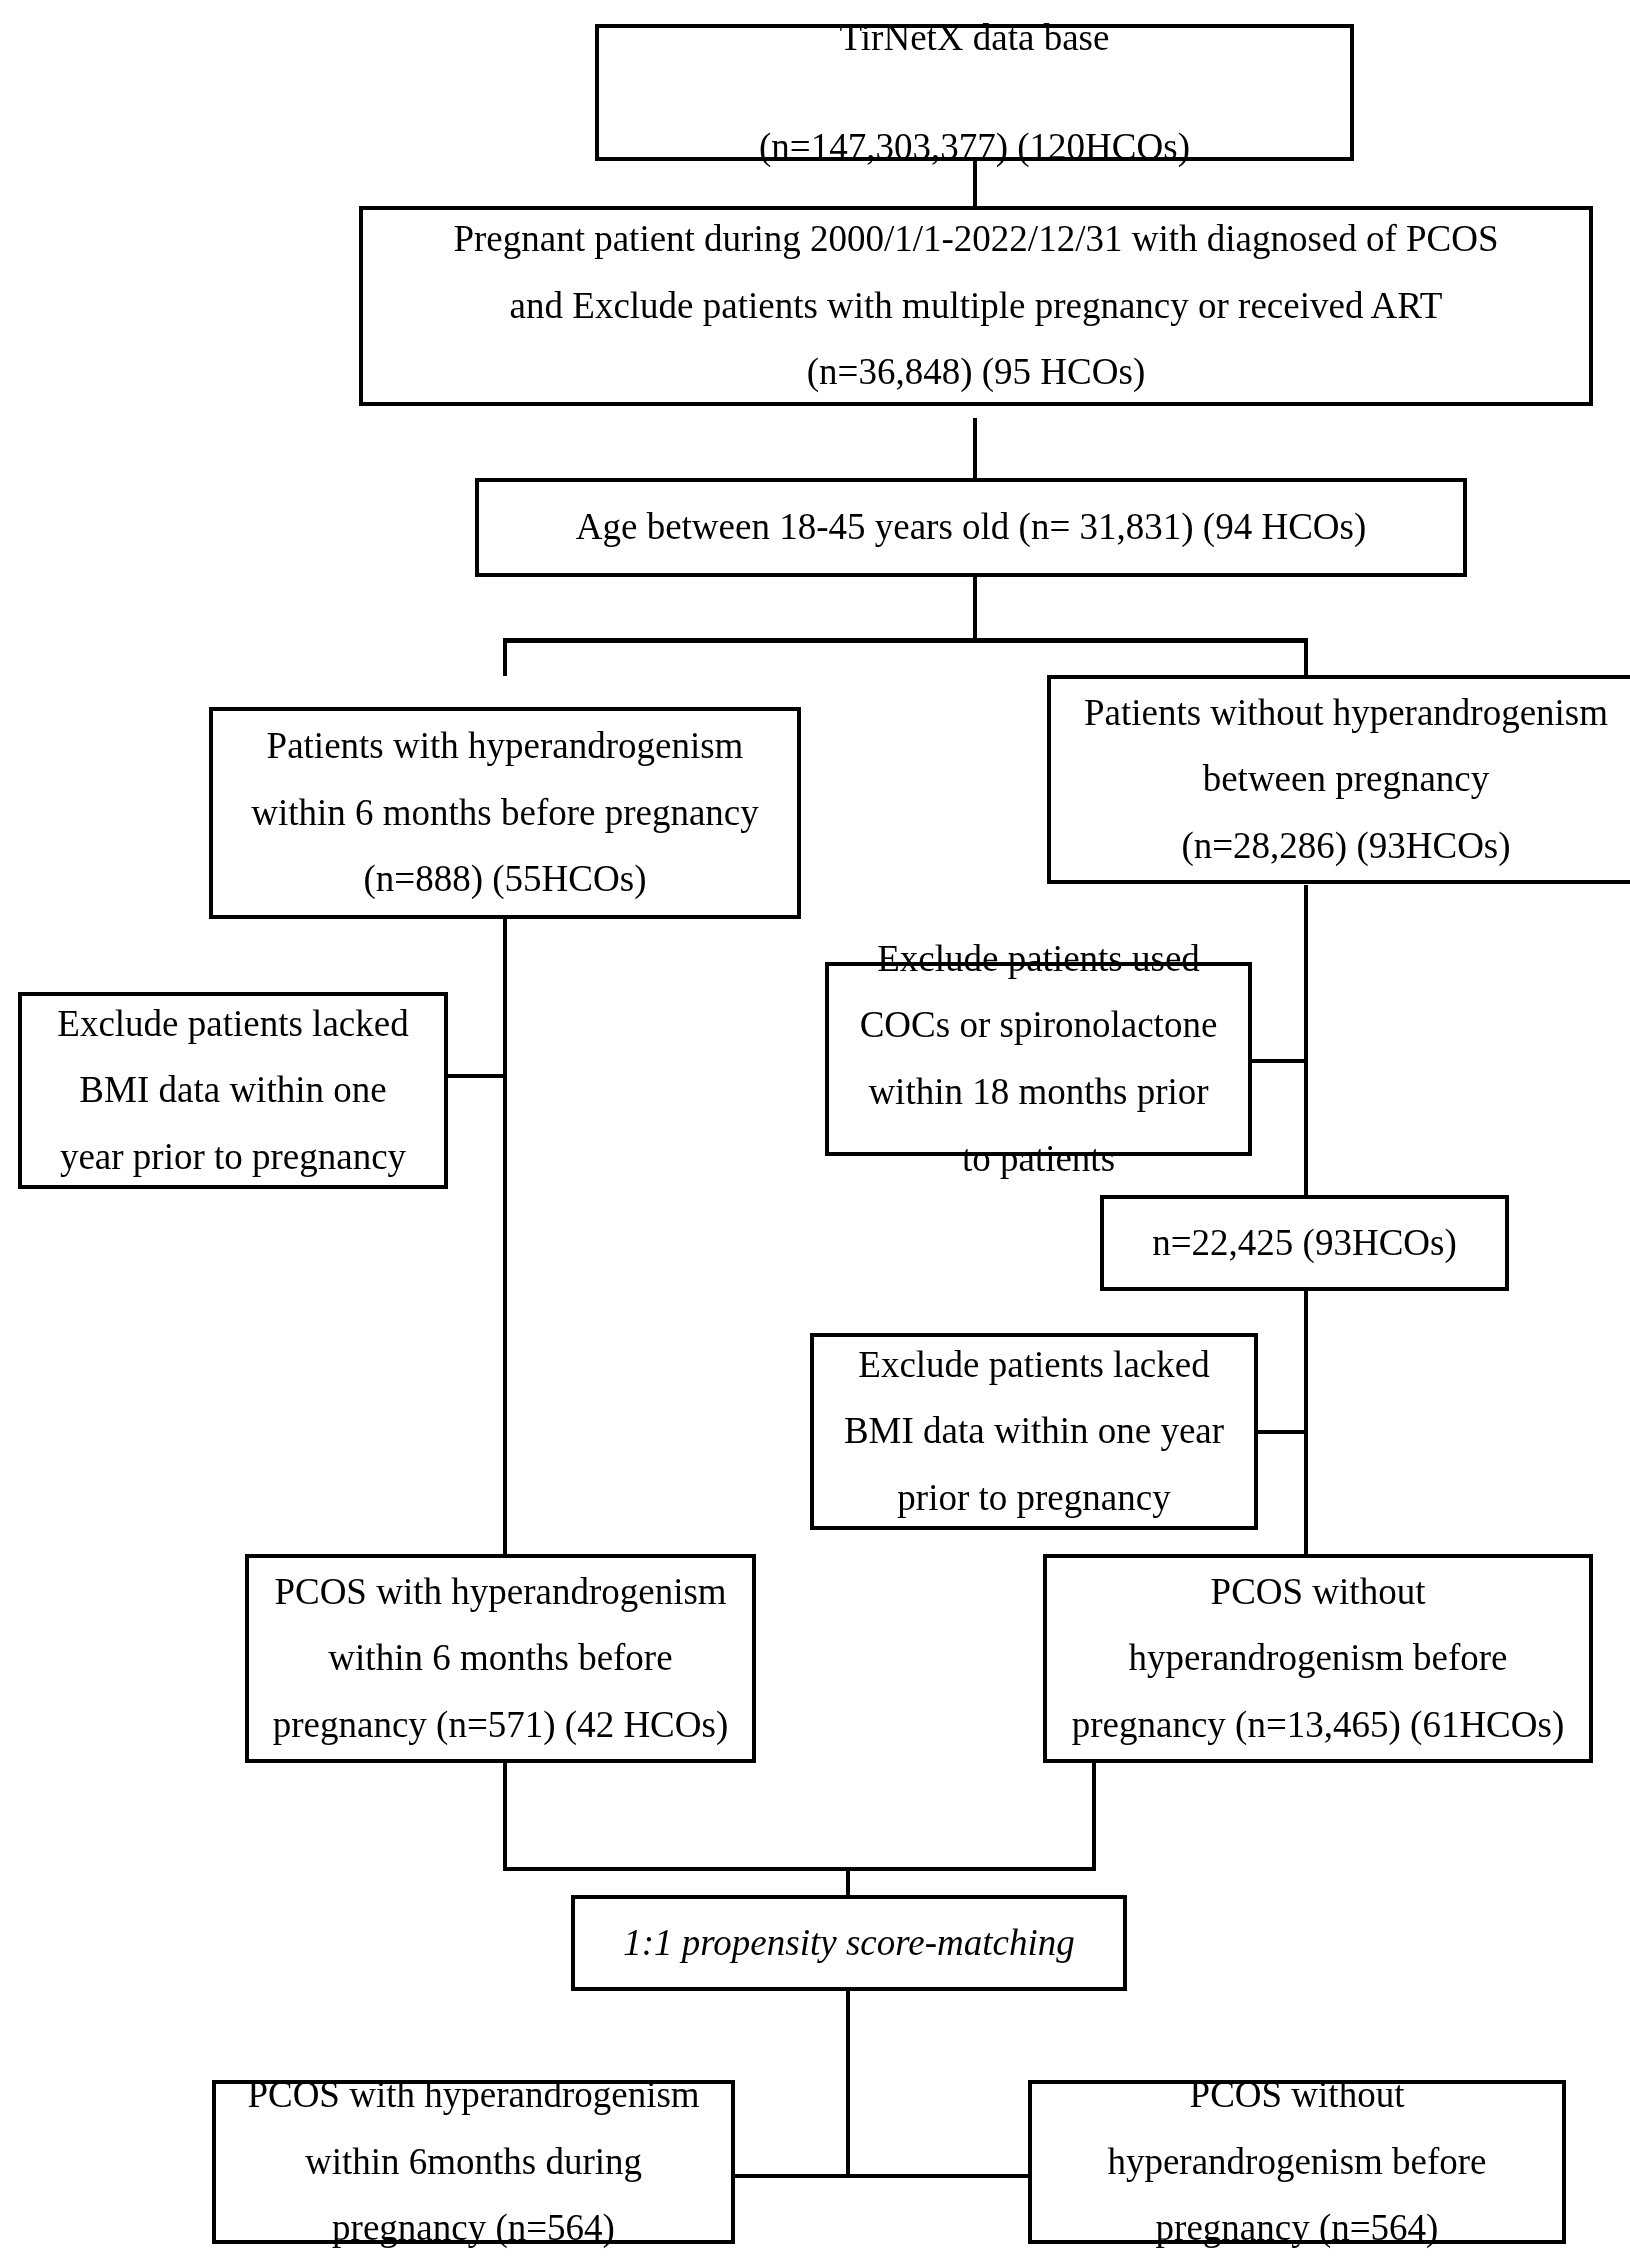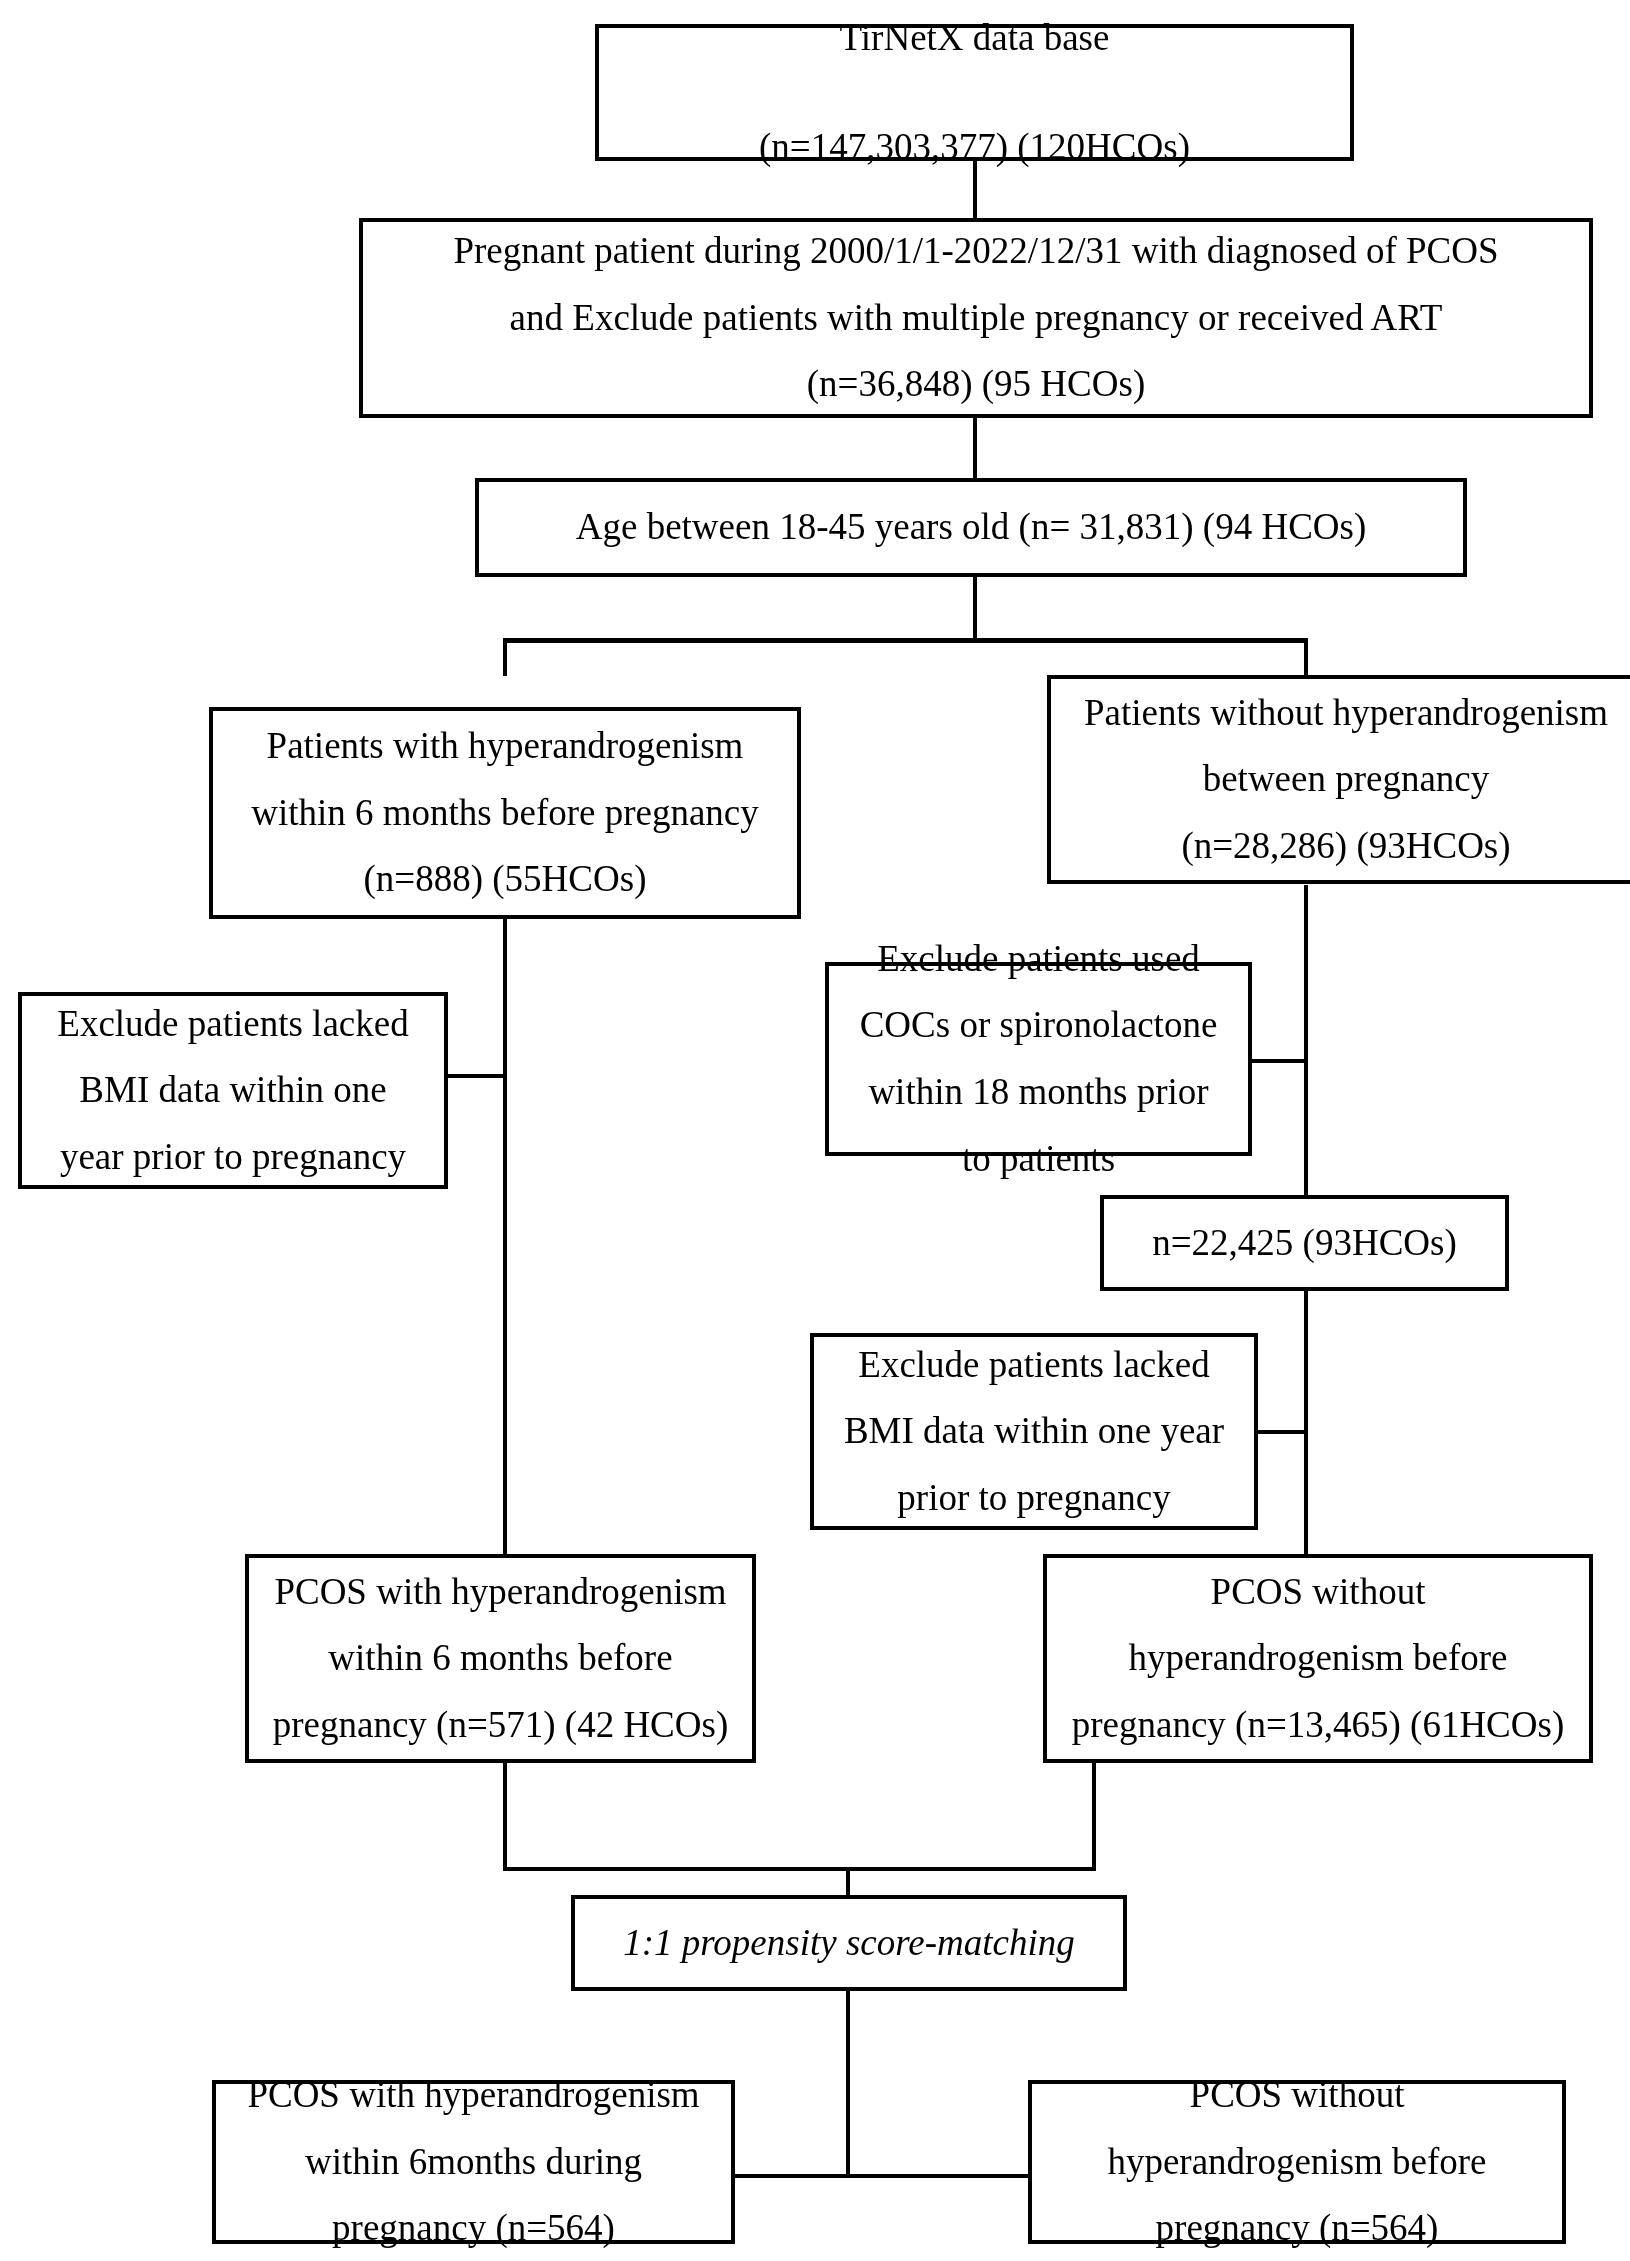--- a/index.html
+++ b/index.html
@@ -31,21 +31,21 @@
   .node .line {
     white-space: nowrap;
   }
   .edge {
     position: absolute;
     background: #000000;
   }
 
   
   #node-database      { left: 595px;  top: 24px;   width: 759px; height: 137px; gap: 42px; }
-  #node-pregnant      { left: 359px;  top: 218px;  width: 1234px; height: 200px; }
+  #node-pregnant      { left: 359px;  top: 206px;  width: 1234px; height: 200px; }
   #node-age           { left: 475px;  top: 478px;  width: 992px; height: 99px; }
   #node-with-ha       { left: 209px;  top: 707px; width: 592px;  height: 212px; }
   #node-without-ha    { left: 1007px; top: 675px; width: 598px; height: 209px; margin-left: 40px; }
   #node-excl-bmi-left { left: 18px;   top: 992px; width: 430px;  height: 197px; }
   #node-excl-coc      { left: 825px; top: 962px; width: 427px;  height: 194px; }
   #node-n22425        { left: 1100px; top: 1195px; width: 409px;  height: 96px; }
   #node-excl-bmi-right{ left: 810px; top: 1333px; width: 448px;  height: 197px; }
   #node-pcos-with     { left: 245px;  top: 1554px; width: 511px;  height: 209px; }
   #node-pcos-without  { left: 1043px; top: 1554px; width: 550px;  height: 209px; }
   #node-psm           { left: 571px;  top: 1895px; width: 556px;  height: 96px; font-style: italic; }

